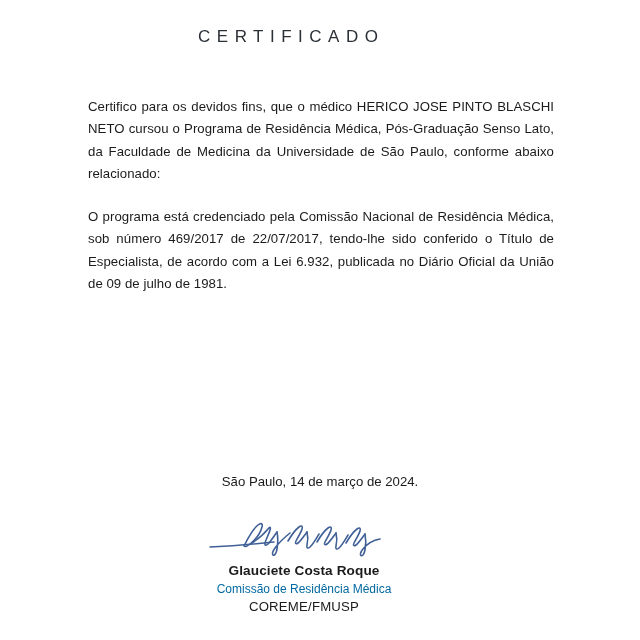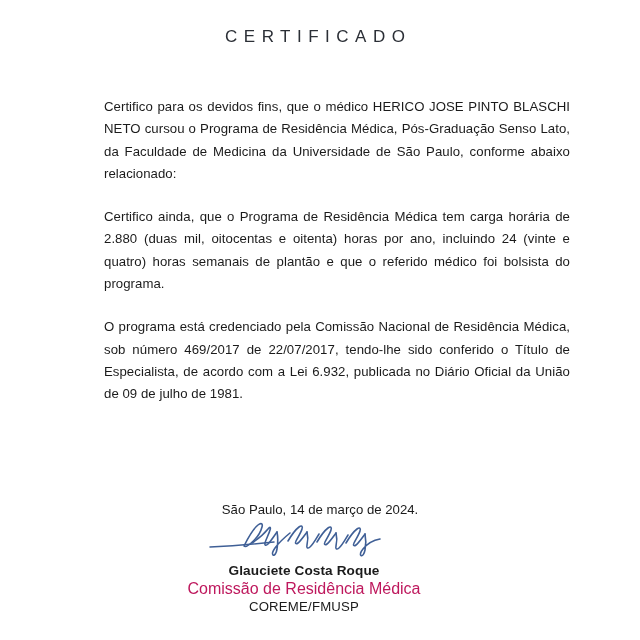--- a/index.html
+++ b/index.html
@@ -31,28 +31,27 @@
     top: 26px;
     left: 0;
     width: 576px;
     text-align: center;
     font-size: 17px;
     font-weight: 400;
     letter-spacing: 6.5px;
     text-indent: 6.5px;
     color: #2b2f36;
     line-height: 22px;
-    padding-left: 27px;
   }
 
   
   .body-block {
     position: absolute;
     top: 96px;
-    left: 104px;
+    left: 88px;
     width: 466px;
   }
 
   .para {
     margin: 0 0 21px 0;
     font-size: 13.2px;
     line-height: 22.3px;
     text-align: justify;
     text-justify: inter-word;
     color: #1b1b1b;
@@ -63,21 +62,20 @@
   
   .date-line {
     position: absolute;
     top: 472px;
     left: 0;
     width: 640px;
     text-align: center;
     font-size: 13.2px;
     line-height: 20px;
     color: #1b1b1b;
-    margin-top: 28px;
   }
 
   
   .signature-area {
     position: absolute;
     top: 516px;
     left: 0;
     width: 608px;
     text-align: center;
   }
@@ -97,44 +95,43 @@
 
   .sig-name {
     margin-top: 2px;
     font-size: 13.6px;
     font-weight: bold;
     line-height: 18px;
     color: #1b1b1b;
     letter-spacing: 0.1px;
   }
   .sig-role {
-    font-size: 16px;
+    font-size: 12px;
     font-weight: normal;
     line-height: 18px;
-    color: #be185d;
+    color: #0369a1;
   }
   .sig-org {
     font-size: 13.2px;
     font-weight: normal;
     line-height: 18px;
     color: #1b1b1b;
     letter-spacing: 0.2px;
     text-align: center;
   }
 </style>
 </head>
 <body>
 
 <div class="page">
 
   <div class="doc-title">CERTIFICADO</div>
 
   <div class="body-block">
     <p class="para">Certifico para os devidos fins, que o médico HERICO JOSE PINTO BLASCHI NETO cursou o Programa de Residência Médica, Pós-Graduação Senso Lato, da Faculdade de Medicina da Universidade de São Paulo, conforme abaixo relacionado:</p>
-    <p class="para">Certifico ainda, que o Programa de Residência Médica tem carga horária de 2.880 (duas mil, oitocentas e oitenta) horas por ano, incluindo 24 (vinte e quatro) horas semanais de plantão e que o referido médico foi bolsista do programa.</p>
     <p class="para">O programa está credenciado pela Comissão Nacional de Residência Médica, sob número 469/2017 de 22/07/2017, tendo-lhe sido conferido o Título de Especialista, de acordo com a Lei 6.932, publicada no Diário Oficial da União de 09 de julho de 1981.</p>
   </div>
 
   <div class="date-line">São Paulo, 14 de março de 2024.</div>
 
   <div class="signature-area">
 
     <svg class="sig-mark" viewBox="0 0 200 44" aria-hidden="true">
       <path d="M6 31 C30 30, 52 28, 70 26" stroke-width="1.5"></path>
       <path d="M40 30 C44 22, 49 13, 54 9 C57 6.5, 59 7.5, 58 11 C56.5 17, 51 24, 46 28 C43 30.5, 41 31, 40 30 Z" stroke-width="1.6"></path>

